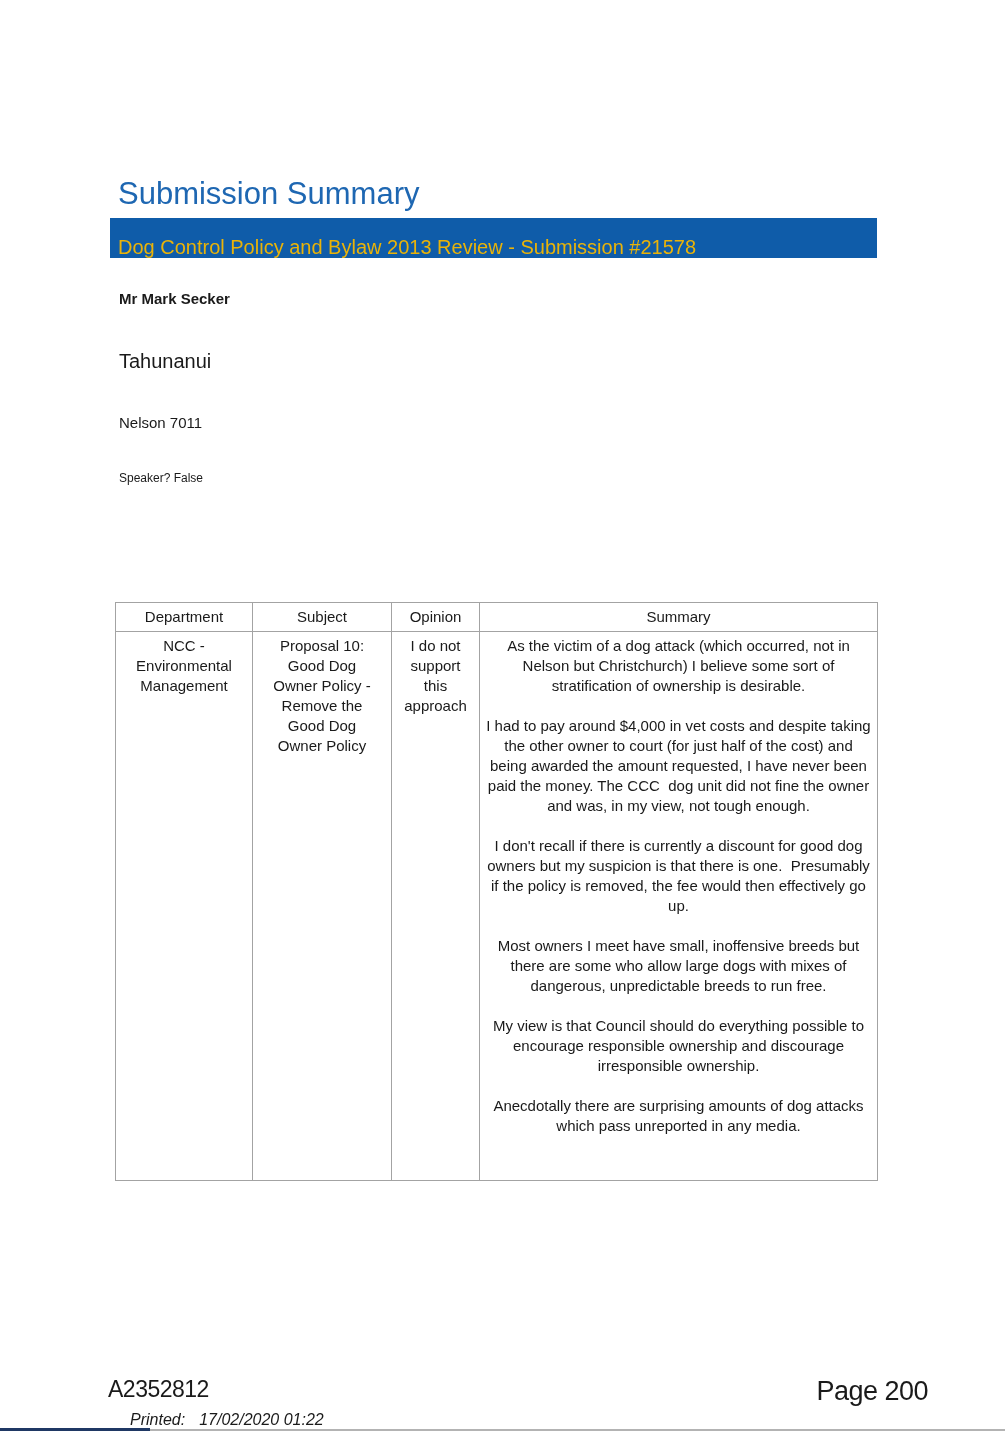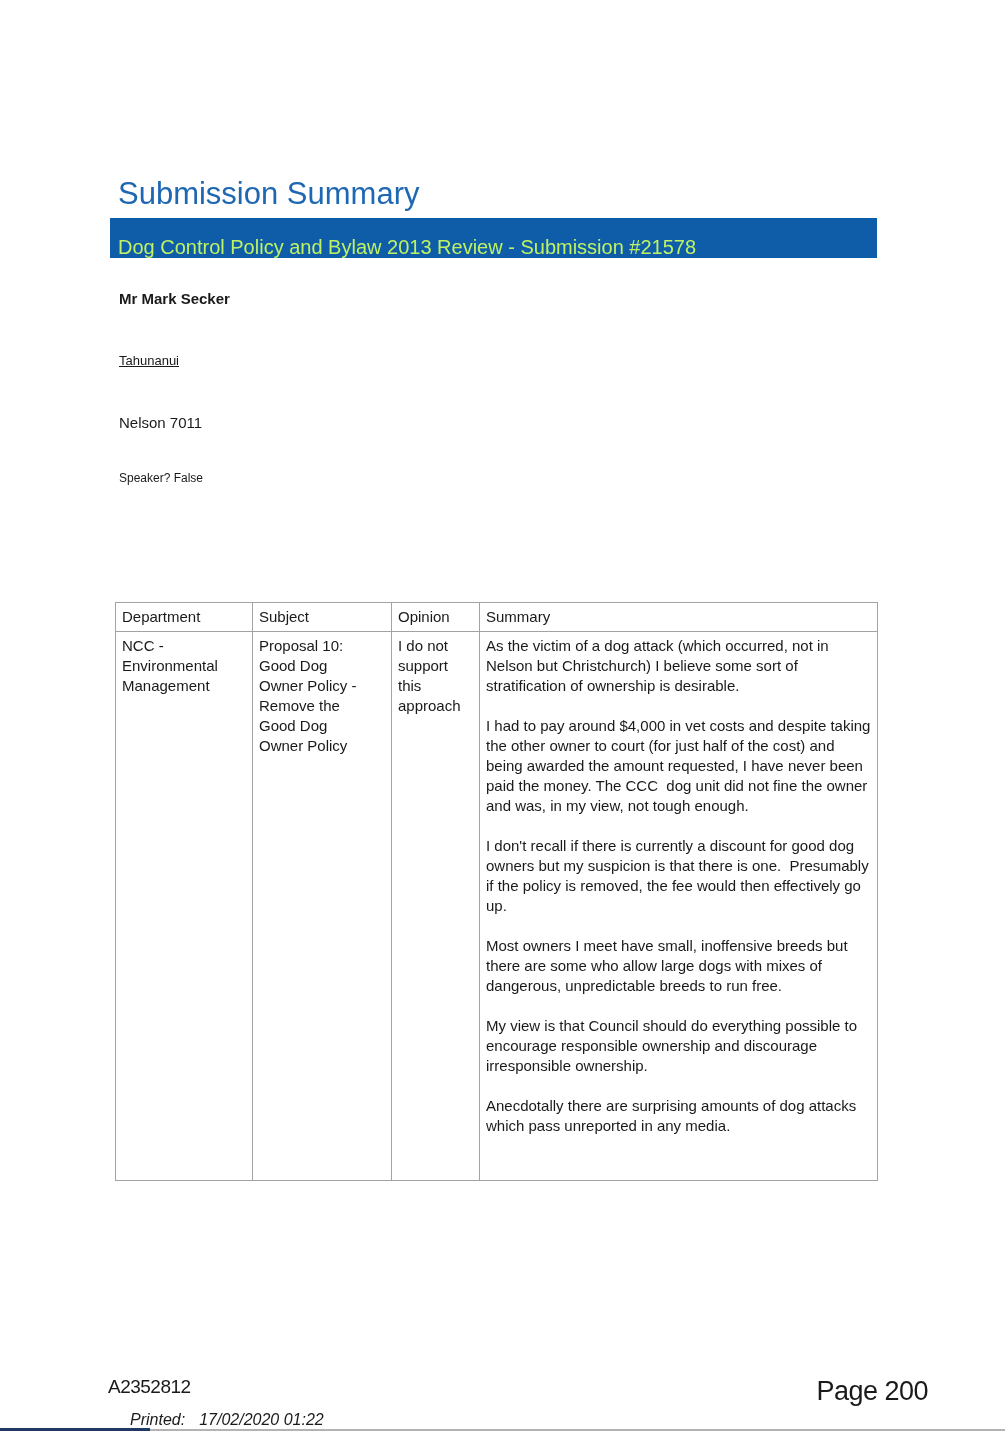--- a/index.html
+++ b/index.html
@@ -28,49 +28,49 @@
     top: 218px;
     width: 767px;
     height: 40px;
     background: #0F5CA9;
     display: flex;
     align-items: center;
   }
   .banner-text {
     margin-left: 8px;
     font-size: 20px;
-    color: #bef264;
+    color: #eab308;
     font-weight: 400;
     white-space: nowrap;
     margin-top: 19px;
   }
   .submitter-name {
     position: absolute;
     left: 119px;
     top: 290px;
     font-size: 15px;
     font-weight: 700;
   }
-  .addr-line1 { position: absolute; left: 119px; top: 351px; font-size: 13px; line-height: 20px; text-decoration: underline; }
+  .addr-line1 { position: absolute; left: 119px; top: 351px; font-size: 20px; line-height: 20px; }
   .addr-line2 { position: absolute; left: 119px; top: 371px; font-size: 15px; line-height: 20px; margin-top: 42px; }
   .speaker-line { position: absolute; left: 119px; top: 471px; font-size: 12px; }
 
   table.submission-table {
     position: absolute;
     left: 115px;
     top: 602px;
     width: 762px;
     border-collapse: collapse;
     table-layout: fixed;
   }
   .submission-table th, .submission-table td {
     border: 1px solid #A3A3A3;
     font-size: 15px;
     line-height: 20px;
-    text-align: left;
+    text-align: center;
     font-weight: 400;
     color: #1a1a1a;
   }
   .submission-table th {
     height: 22px;
     padding: 3px 6px;
     vertical-align: middle;
   }
   .submission-table td {
     padding: 4px 6px 6px 6px;
@@ -83,21 +83,21 @@
     white-space: pre-wrap;
     font-size: 15px;
     line-height: 20px;
   }
   .summary-cell p:last-child { margin-bottom: 0; }
 
   .footer-doc-id {
     position: absolute;
     left: 108px;
     top: 1376px;
-    font-size: 19px;
+    font-size: 23px;
     letter-spacing: -0.5px;
   }
   .footer-page {
     position: absolute;
     right: 113px;
     top: 1376px;
     font-size: 27px;
     letter-spacing: -0.5px;
   }
   .footer-printed {

